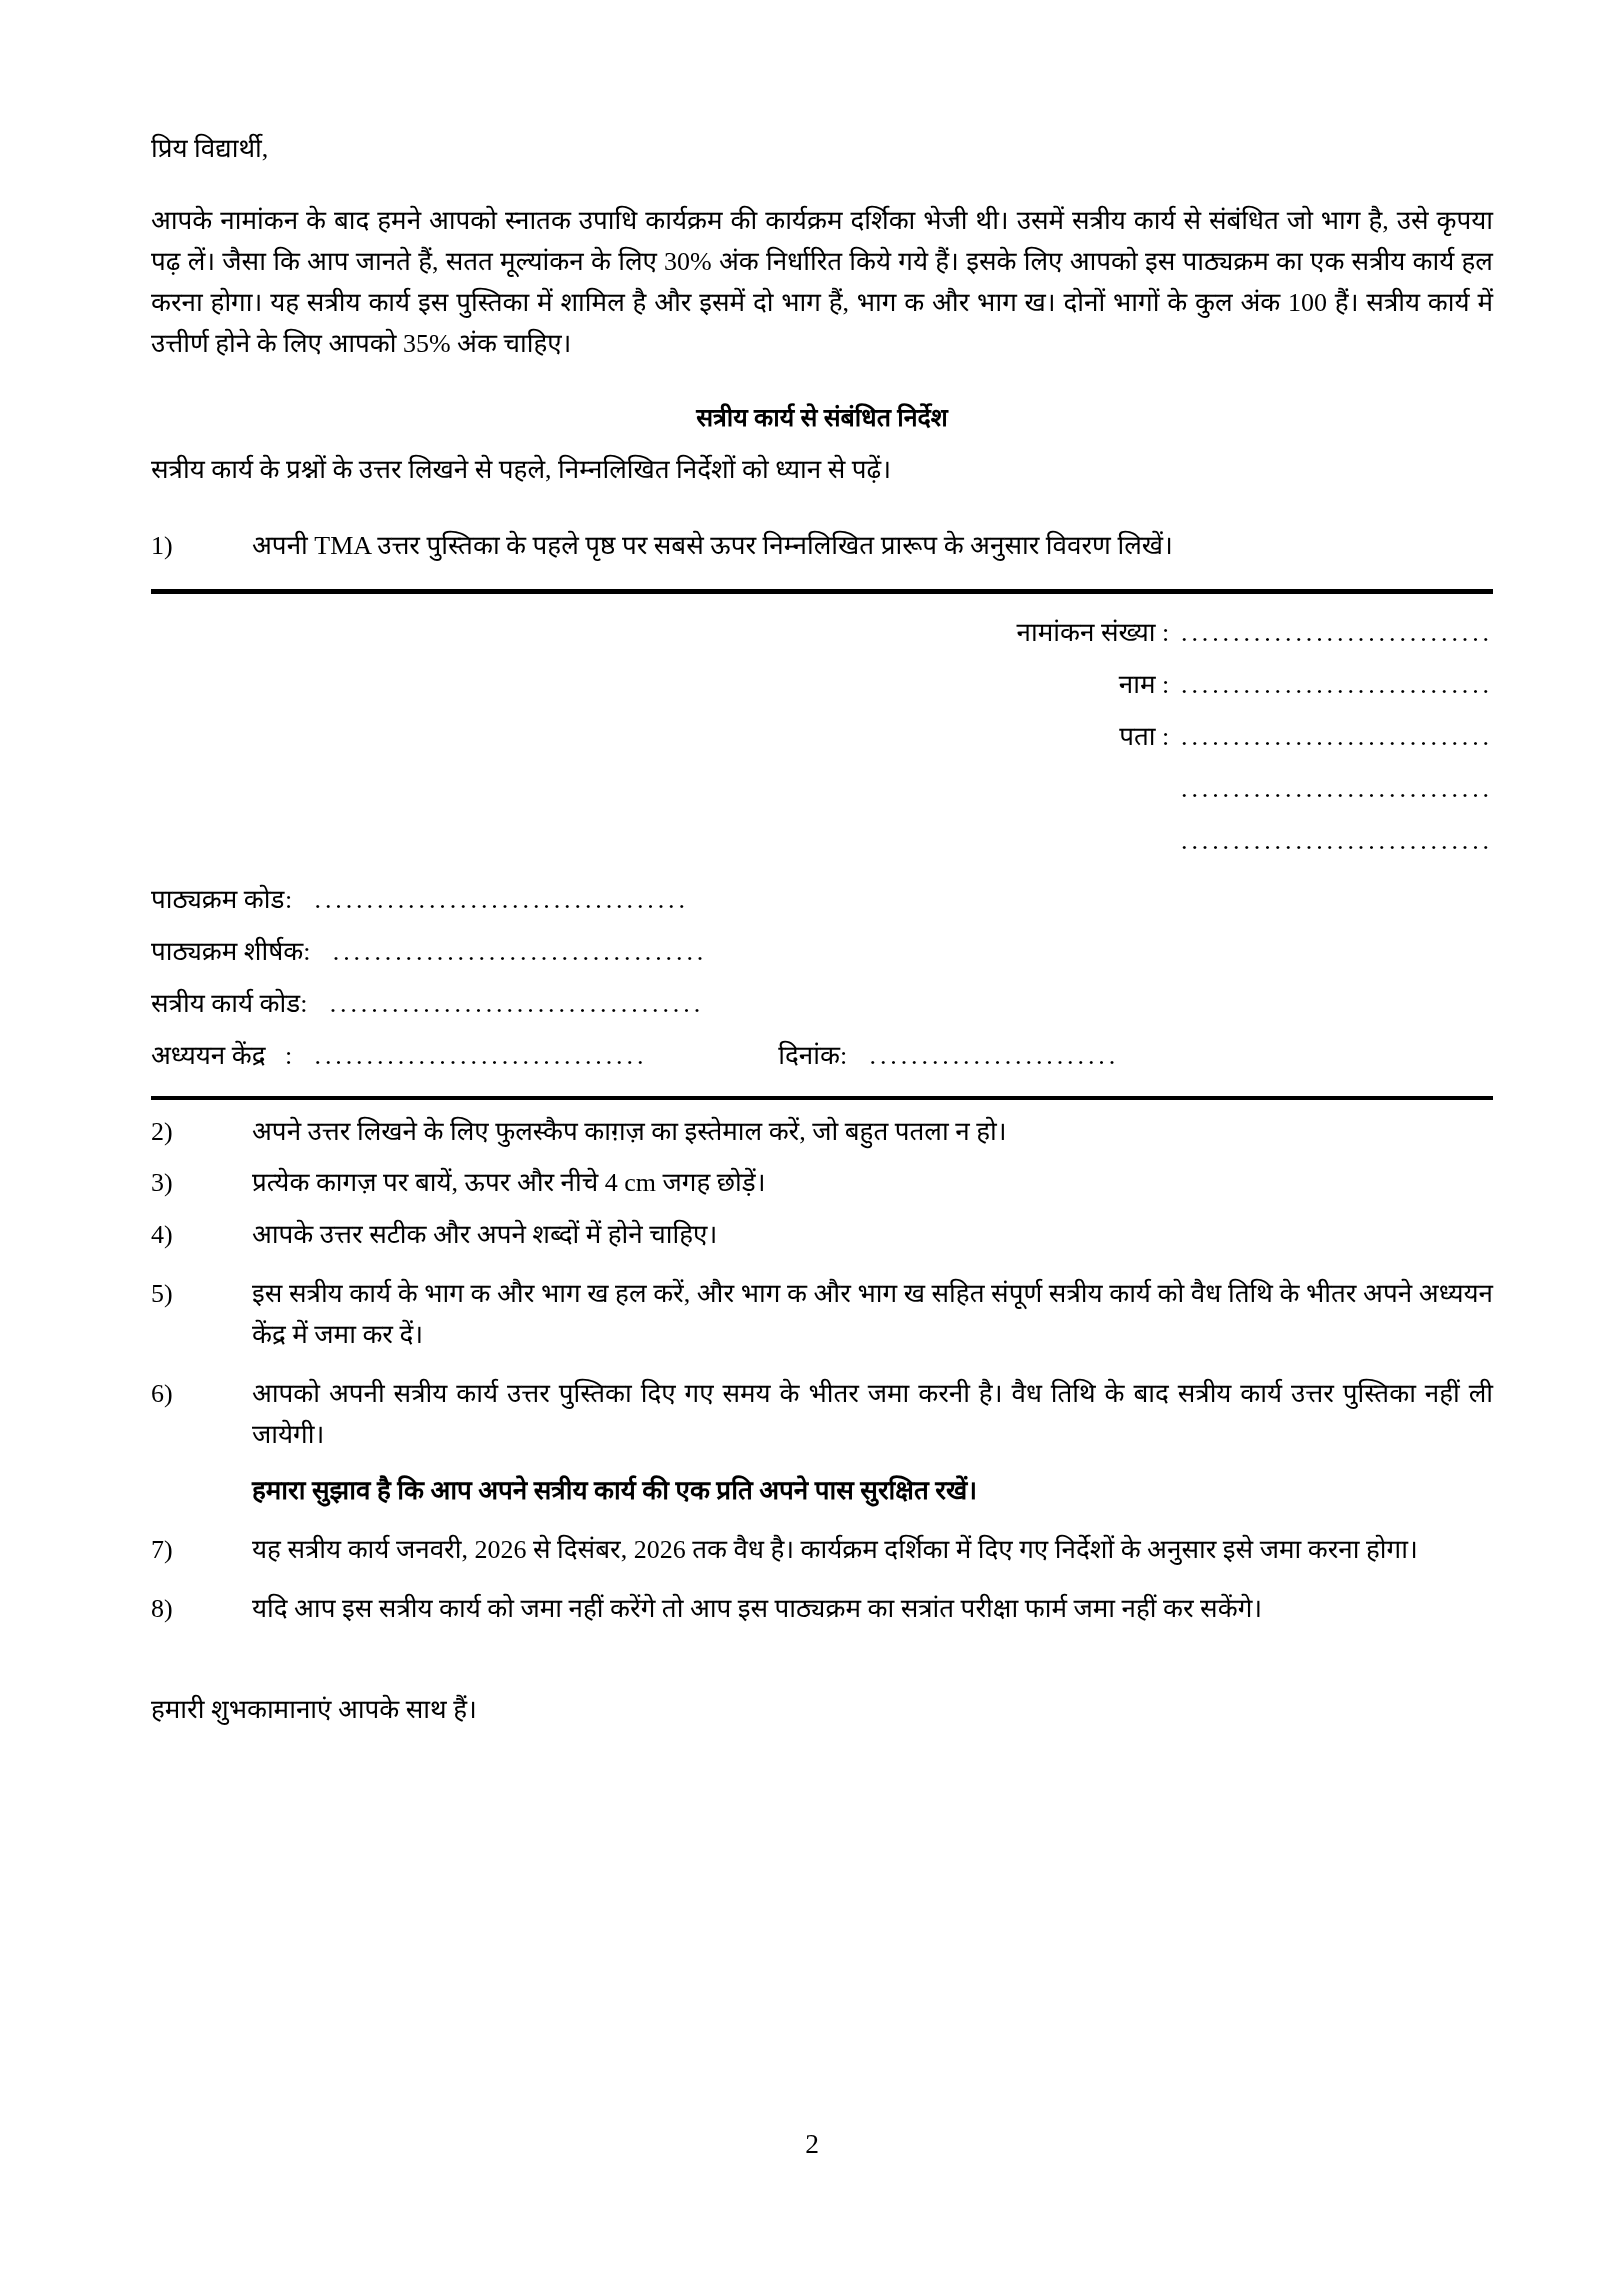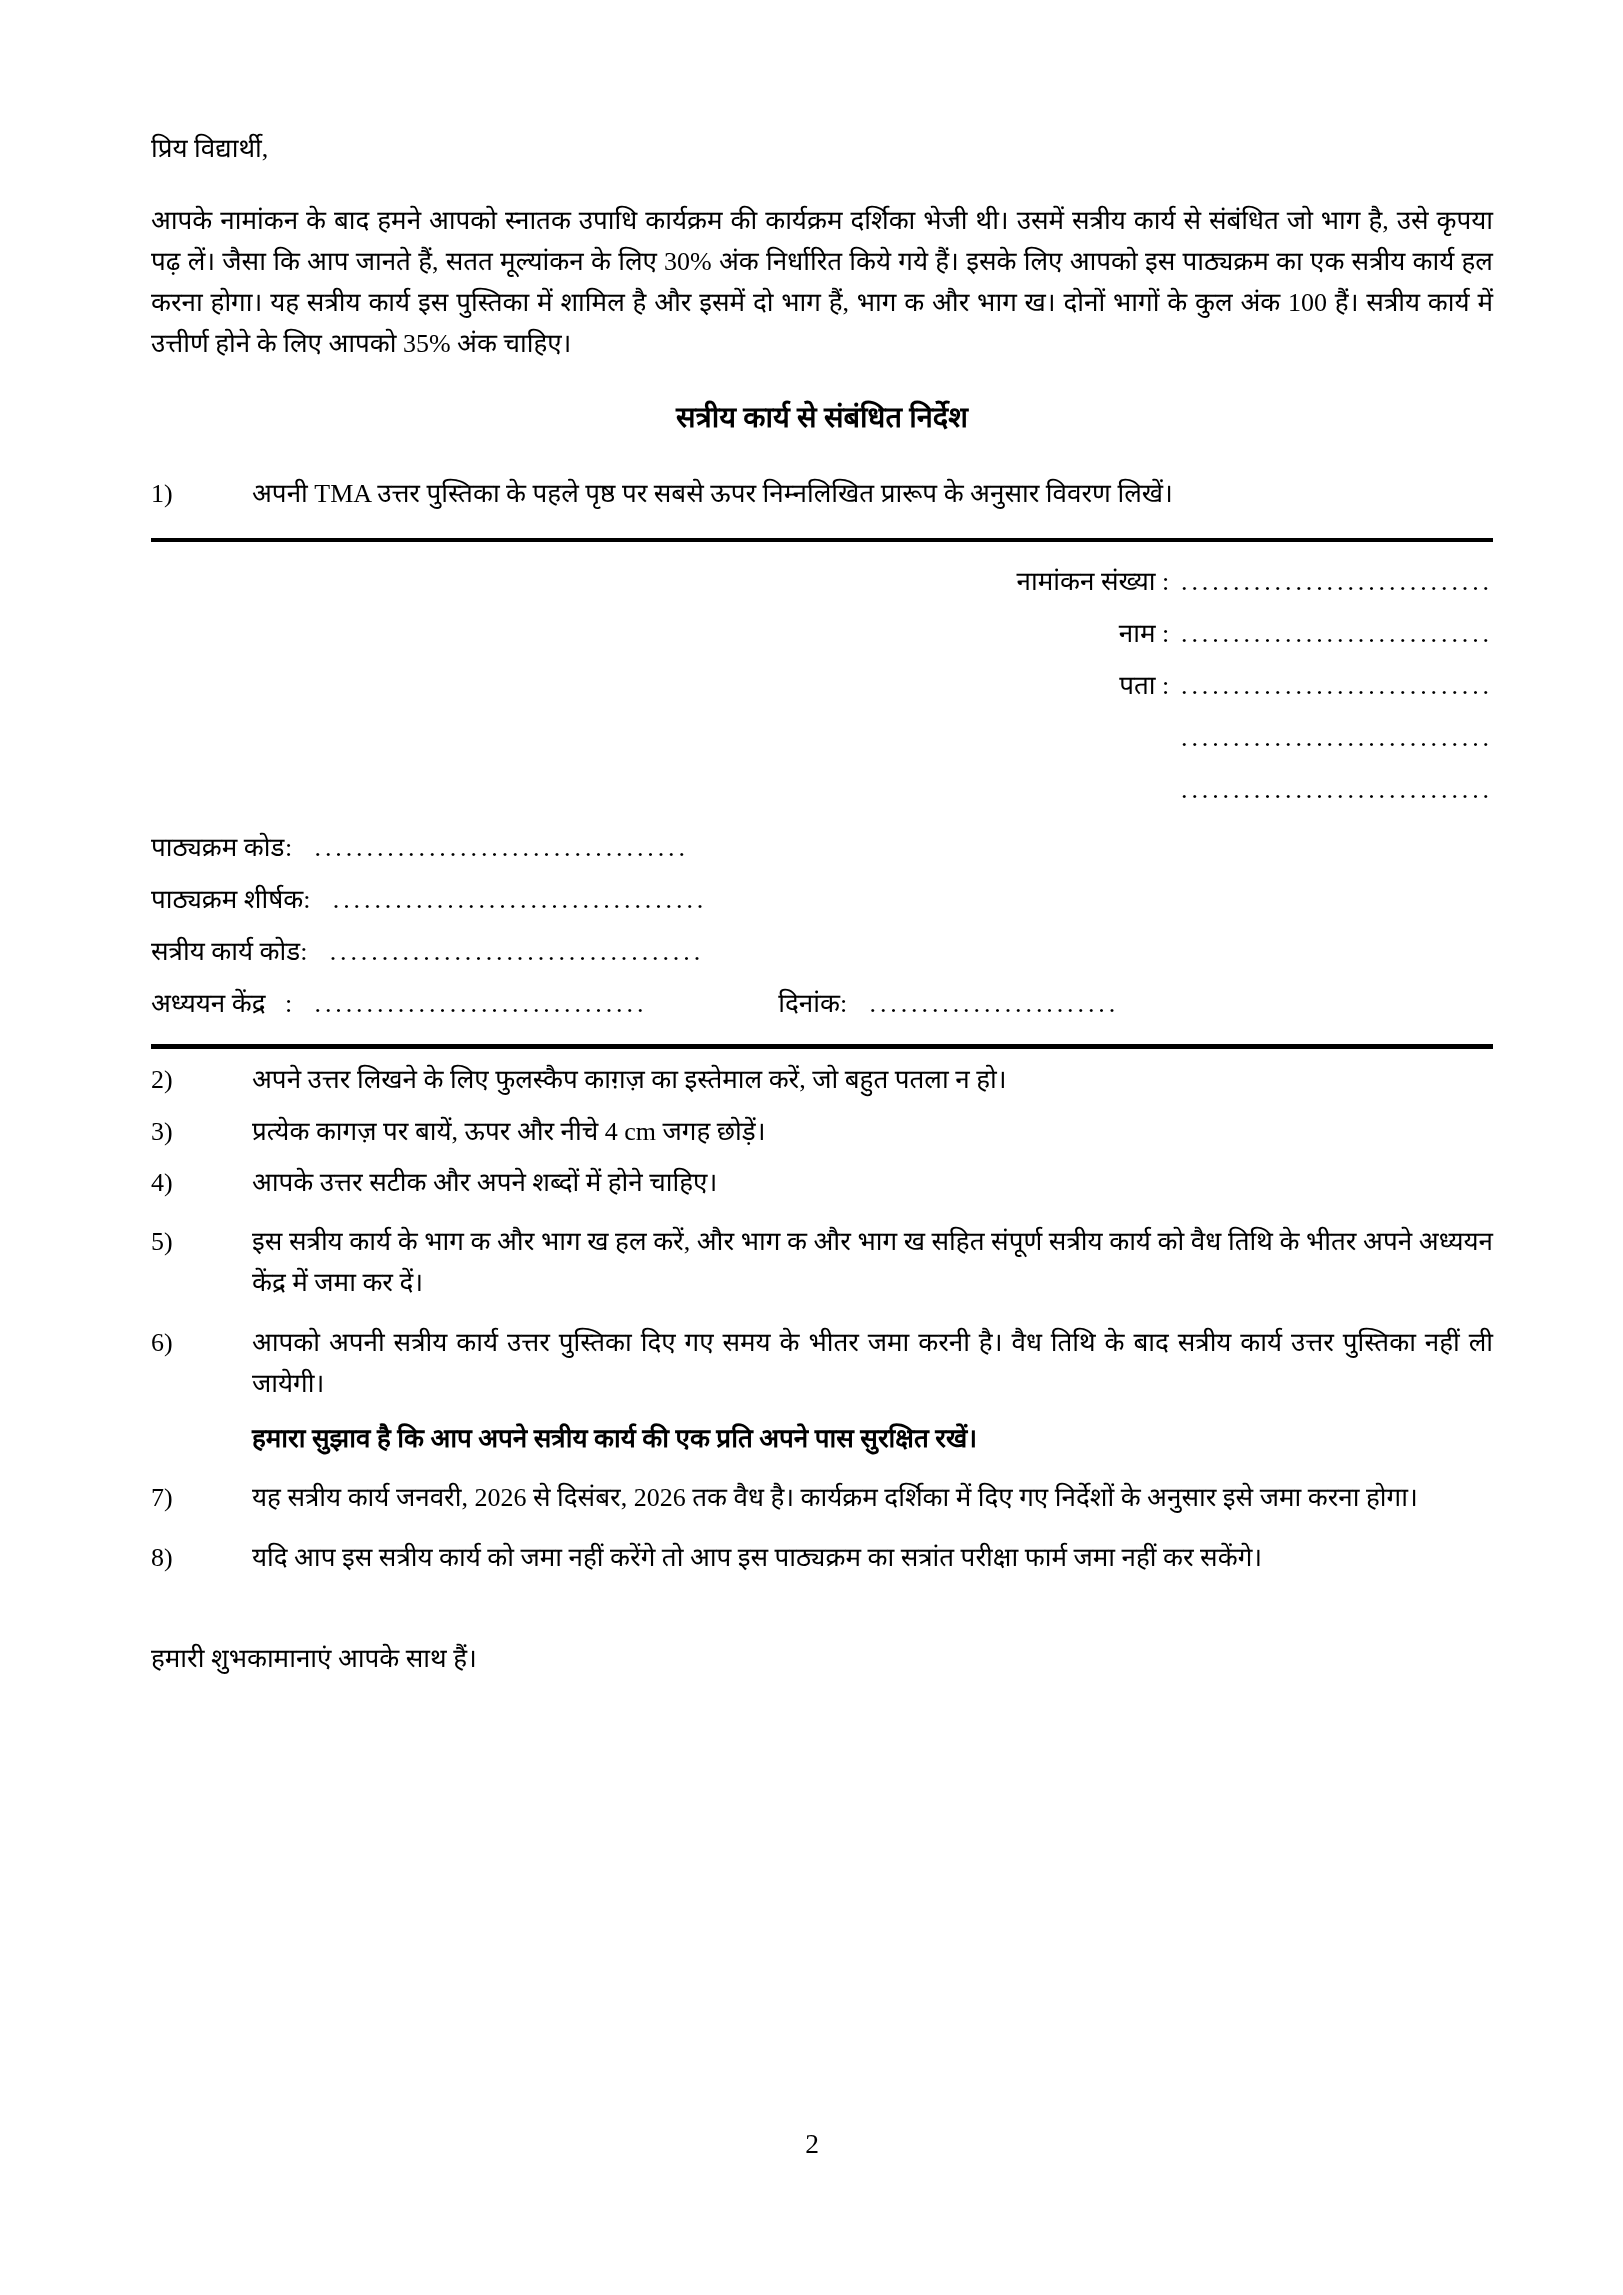--- a/index.html
+++ b/index.html
@@ -11,21 +11,21 @@
     font-size:26px;line-height:41px;
     box-sizing:border-box;
     padding:128px 131px 8px 151px;
     overflow:hidden;
   }
   .b{font-weight:normal;}
   .salutation{margin:0 0 31px 0;}
   .intro{text-align:justify;}
   .section-heading{
     margin-top:33px;
-    font-weight:bold;font-size:29px;
+    font-weight:bold;font-size:25px;
     text-align:center;
   }
   .section-intro{margin-top:10.5px;}
   .item{display:flex;margin-top:10.5px;}
   .item.first{margin-top:35px;}
   .item.sp{margin-top:18.3px;}
   .item .num{flex:0 0 101px;}
   .item .body{flex:1;text-align:justify;}
   .rule{height:4.6px;background:#000;border:none;margin:0;}
   .rule.top{margin-top:23.6px;}
@@ -52,20 +52,21 @@
 <body>
 
 <div class="page">
 
   <div class="salutation">प्रिय विद्यार्थी,</div>
 
   <div class="intro"><span>आपके नामांकन के बाद हमने आपको स्नातक उपाधि कार्यक्रम की कार्यक्रम दर्शिका भेजी थी। उसमें सत्रीय कार्य से संबंधित जो भाग है, उसे कृपया पढ़ लें। जैसा कि आप जानते हैं, सतत मूल्यांकन के लिए 30% अंक निर्धारित किये गये हैं। इसके लिए आपको इस पाठ्यक्रम का </span><span class="b">एक सत्रीय कार्य</span><span> हल करना होगा। यह सत्रीय कार्य इस पुस्तिका में शामिल है और इसमें दो भाग हैं, भाग क और भाग ख। दोनों भागों के कुल अंक 100 हैं। सत्रीय कार्य में उत्तीर्ण होने के लिए आपको 35% अंक चाहिए।</span></div>
 
   <div class="section-heading">सत्रीय कार्य से संबंधित निर्देश</div>
 
+  <div class="section-intro">सत्रीय कार्य के प्रश्नों के उत्तर लिखने से पहले, निम्नलिखित निर्देशों को ध्यान से पढ़ें।</div>
 
   <div class="item first">
     <span class="num">1)</span>
     <span class="body"><span>अपनी TMA उत्तर पुस्तिका के पहले पृष्ठ पर सबसे ऊपर निम्नलिखित प्रारूप के अनुसार विवरण लिखें।</span></span>
   </div>
 
   <div class="rule top"></div>
 
   <div class="form-right">
     <div class="fr-row">

